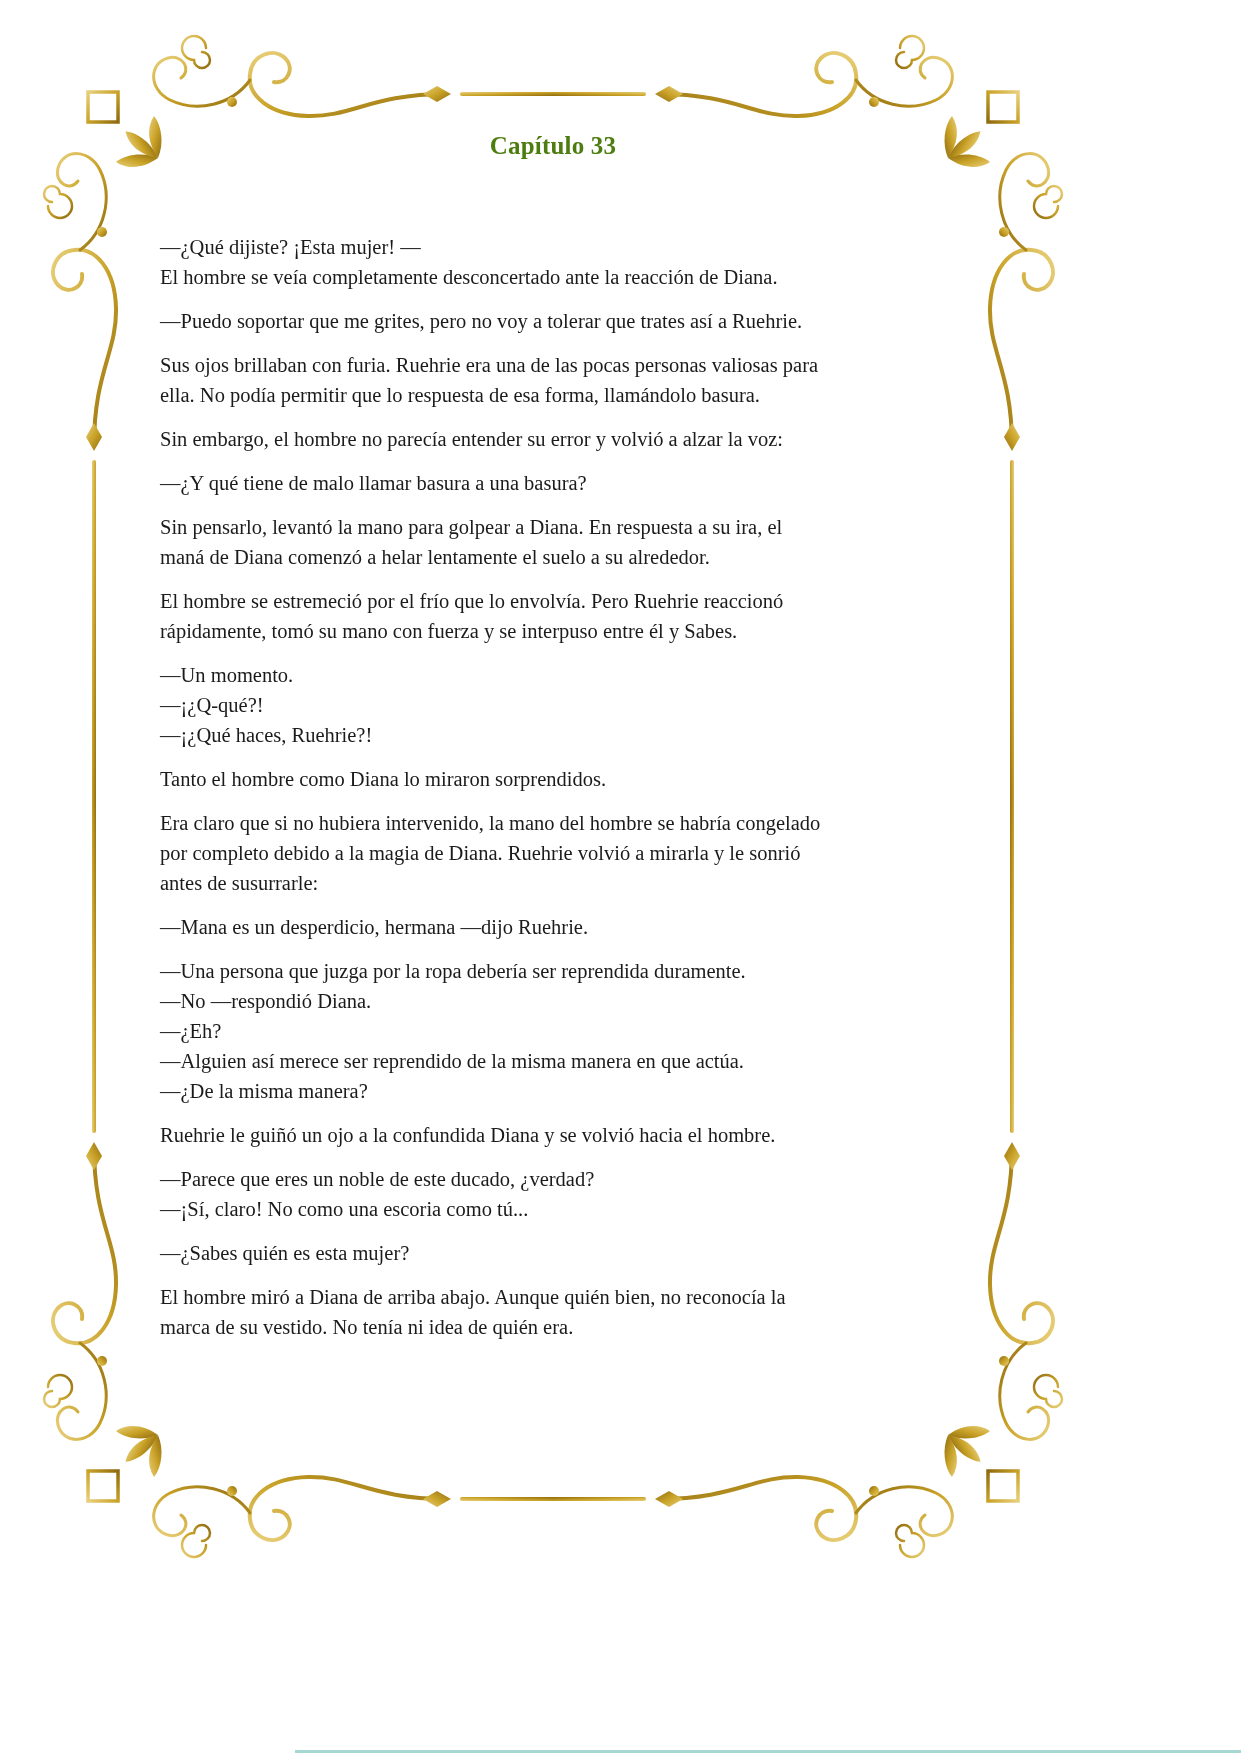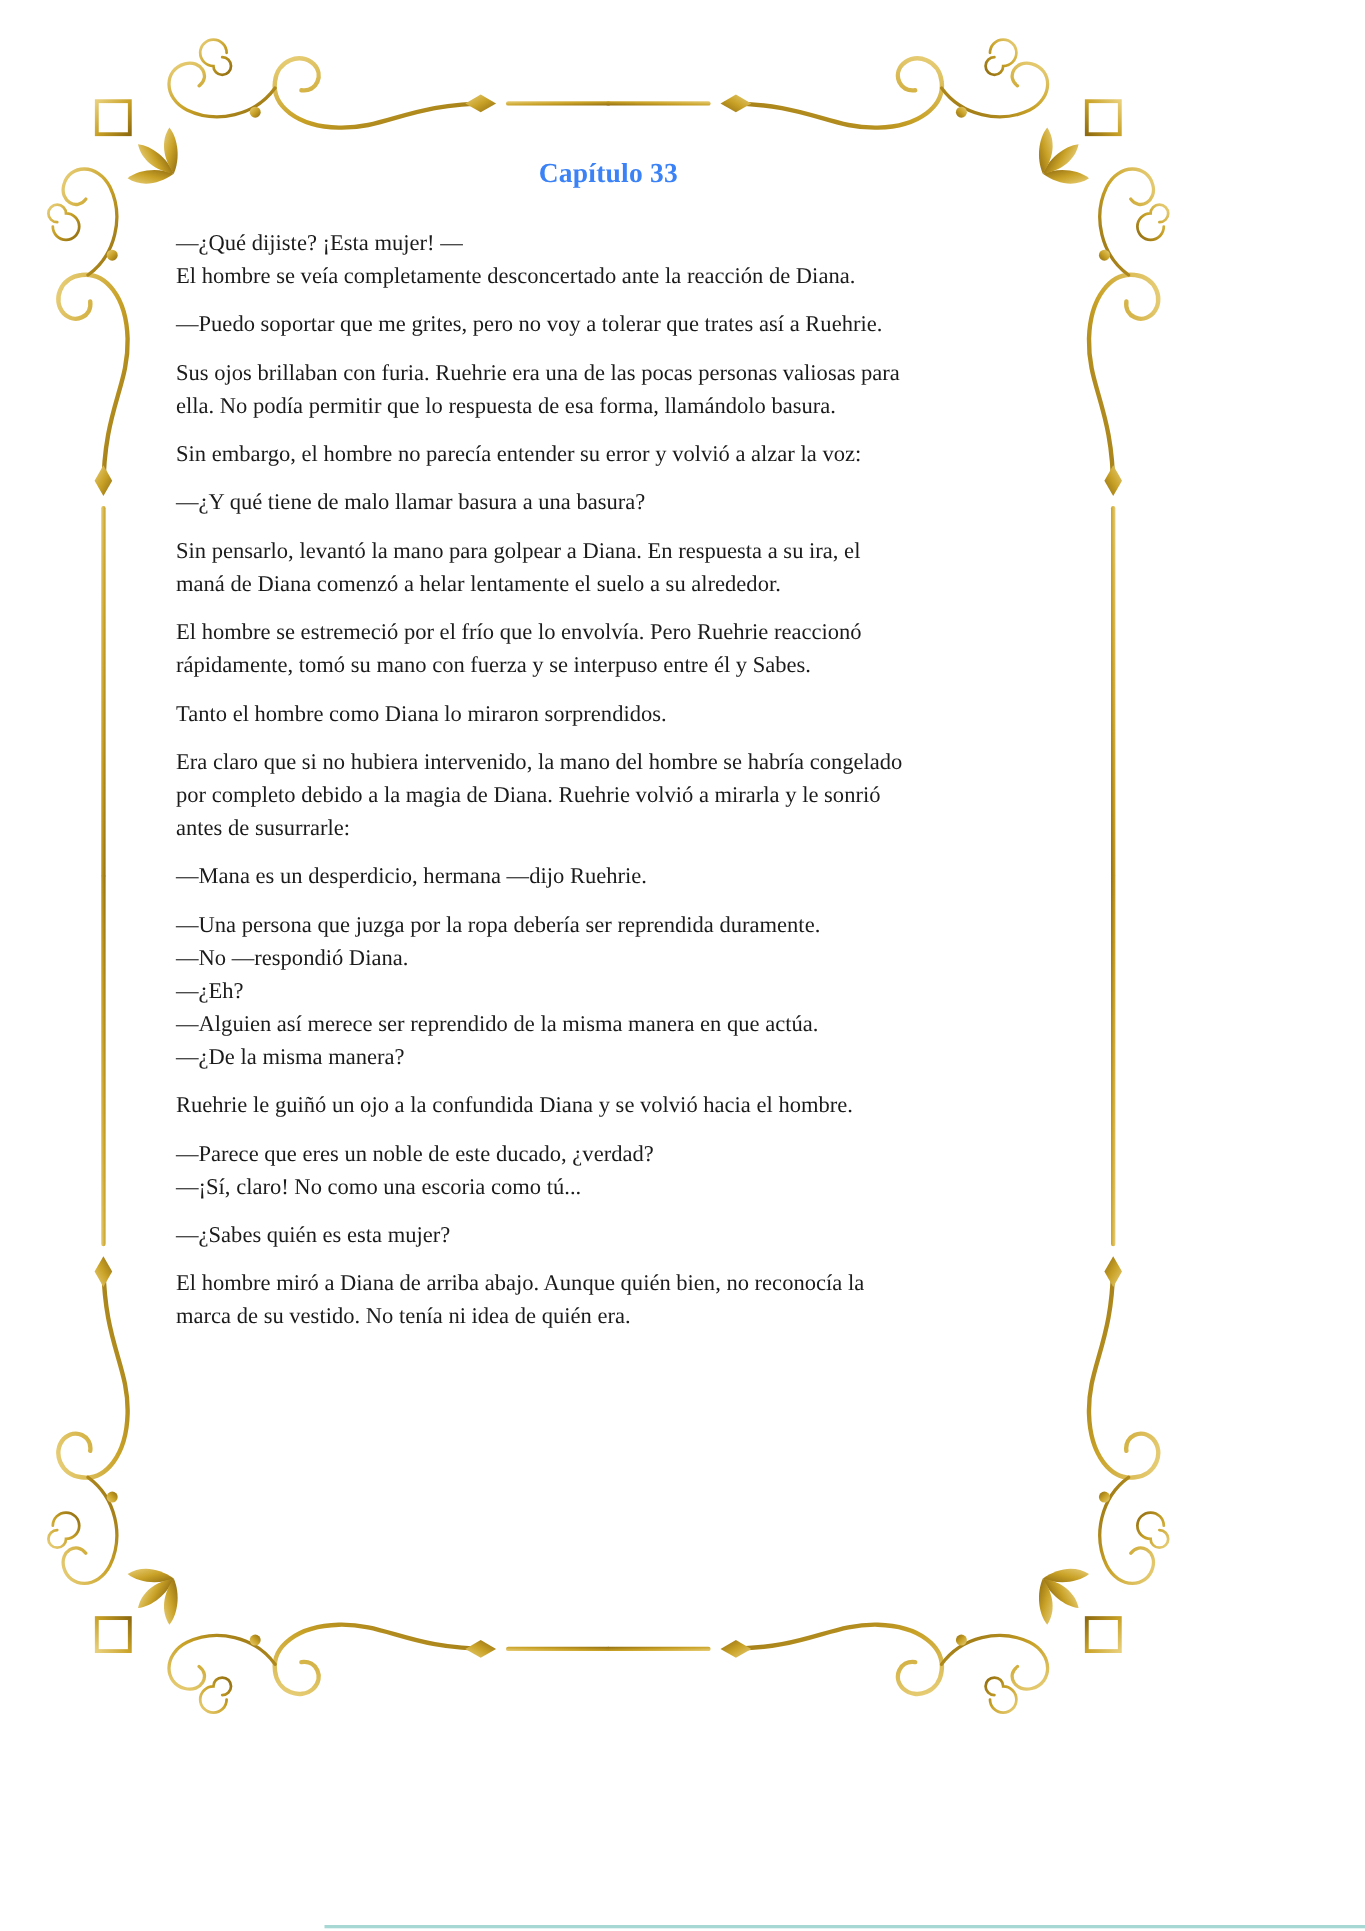--- a/index.html
+++ b/index.html
@@ -12,27 +12,27 @@
   html,body{margin:0;padding:0;background:#ffffff;}
   .page{
     position:relative;
     width:1241px;height:1755px;
     background:#ffffff;
     overflow:hidden;
     font-family:"Liberation Serif", serif;
   }
   .frame{position:absolute;left:0;top:0;width:1241px;height:1755px;pointer-events:none;}
   .title{
-    position:absolute;top:144px;left:160px;width:786px;
+    position:absolute;top:132px;left:160px;width:786px;
     margin:0;text-align:center;
-    font-size:25px;font-weight:bold;color:#3b82f6;
+    font-size:25px;font-weight:bold;color:#4d7c0f;
     letter-spacing:0.2px;
   }
   .text{
-    position:absolute;top:206px;left:160px;width:810px;
+    position:absolute;top:232px;left:160px;width:810px;
     font-size:20.5px;line-height:30px;color:var(--ink);
   }
   .para{margin:0 0 14px 0;padding:0;}
   .line{display:block;white-space:nowrap;}
   .scan-line{
     position:absolute;left:295px;right:0;bottom:2px;height:3px;
     background:var(--teal);
   }
 </style>
 </head>
@@ -107,20 +107,25 @@
       </p>
       <p class="para">
         <span class="line">Sin pensarlo, levantó la mano para golpear a Diana. En respuesta a su ira, el</span>
         <span class="line">maná de Diana comenzó a helar lentamente el suelo a su alrededor.</span>
       </p>
       <p class="para">
         <span class="line">El hombre se estremeció por el frío que lo envolvía. Pero Ruehrie reaccionó</span>
         <span class="line">rápidamente, tomó su mano con fuerza y se interpuso entre él y Sabes.</span>
       </p>
       <p class="para">
+        <span class="line">—Un momento.</span>
+        <span class="line">—¡¿Q-qué?!</span>
+        <span class="line">—¡¿Qué haces, Ruehrie?!</span>
+      </p>
+      <p class="para">
         <span class="line">Tanto el hombre como Diana lo miraron sorprendidos.</span>
       </p>
       <p class="para">
         <span class="line">Era claro que si no hubiera intervenido, la mano del hombre se habría congelado</span>
         <span class="line">por completo debido a la magia de Diana. Ruehrie volvió a mirarla y le sonrió</span>
         <span class="line">antes de susurrarle:</span>
       </p>
       <p class="para">
         <span class="line">—Mana es un desperdicio, hermana —dijo Ruehrie.</span>
       </p>

